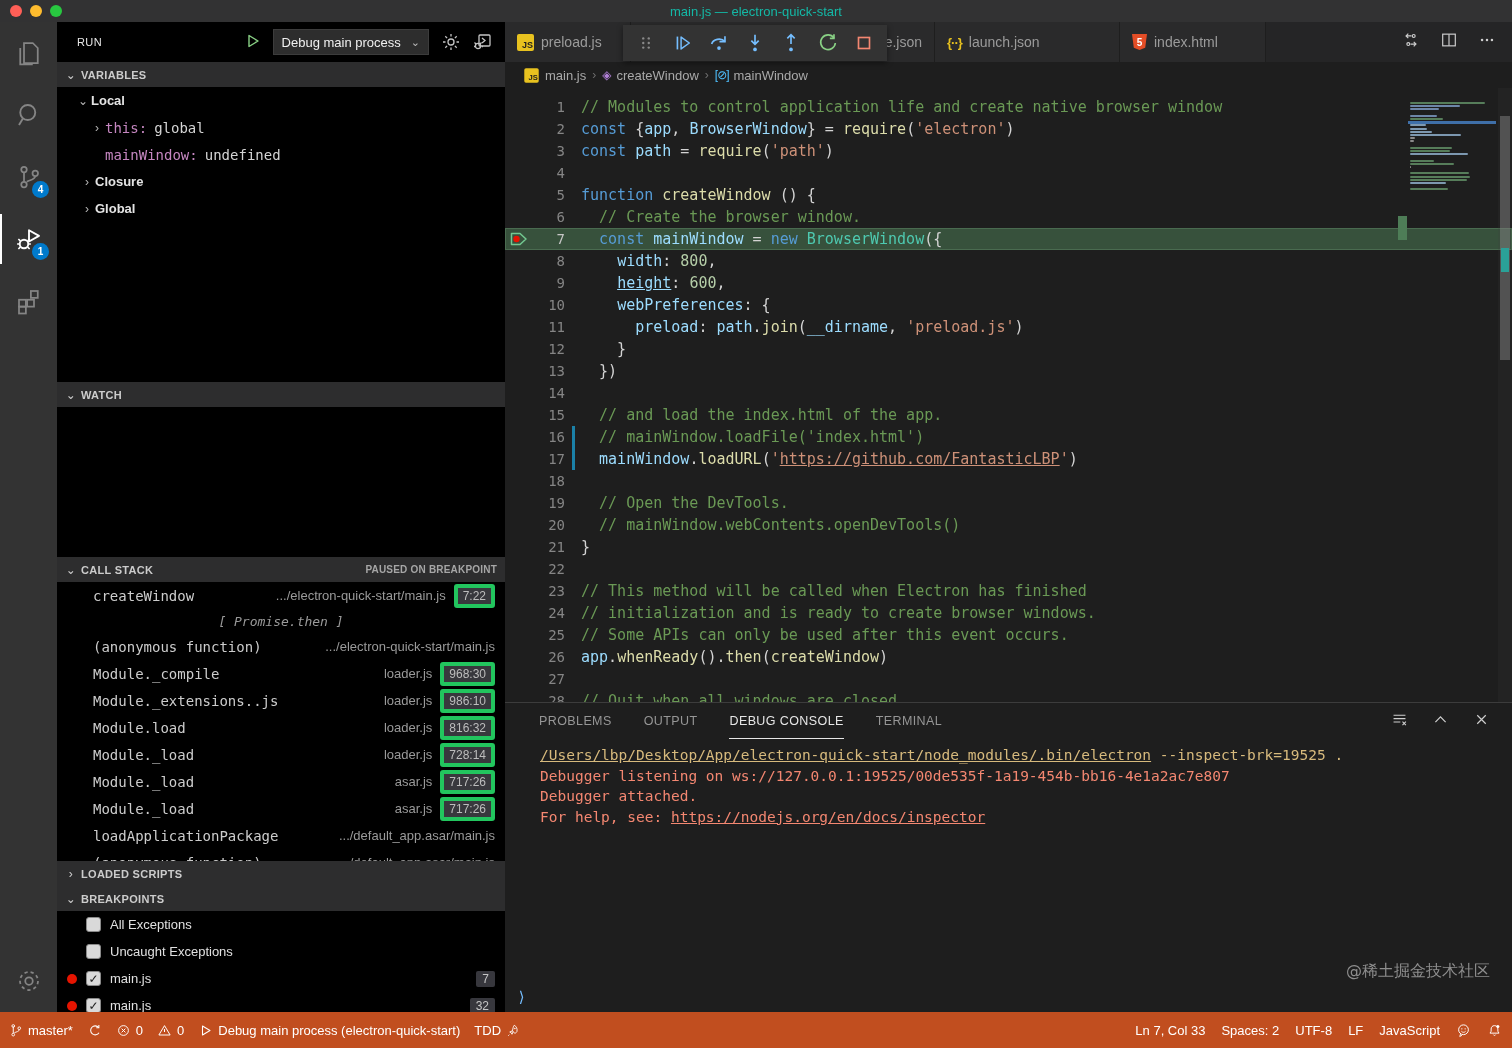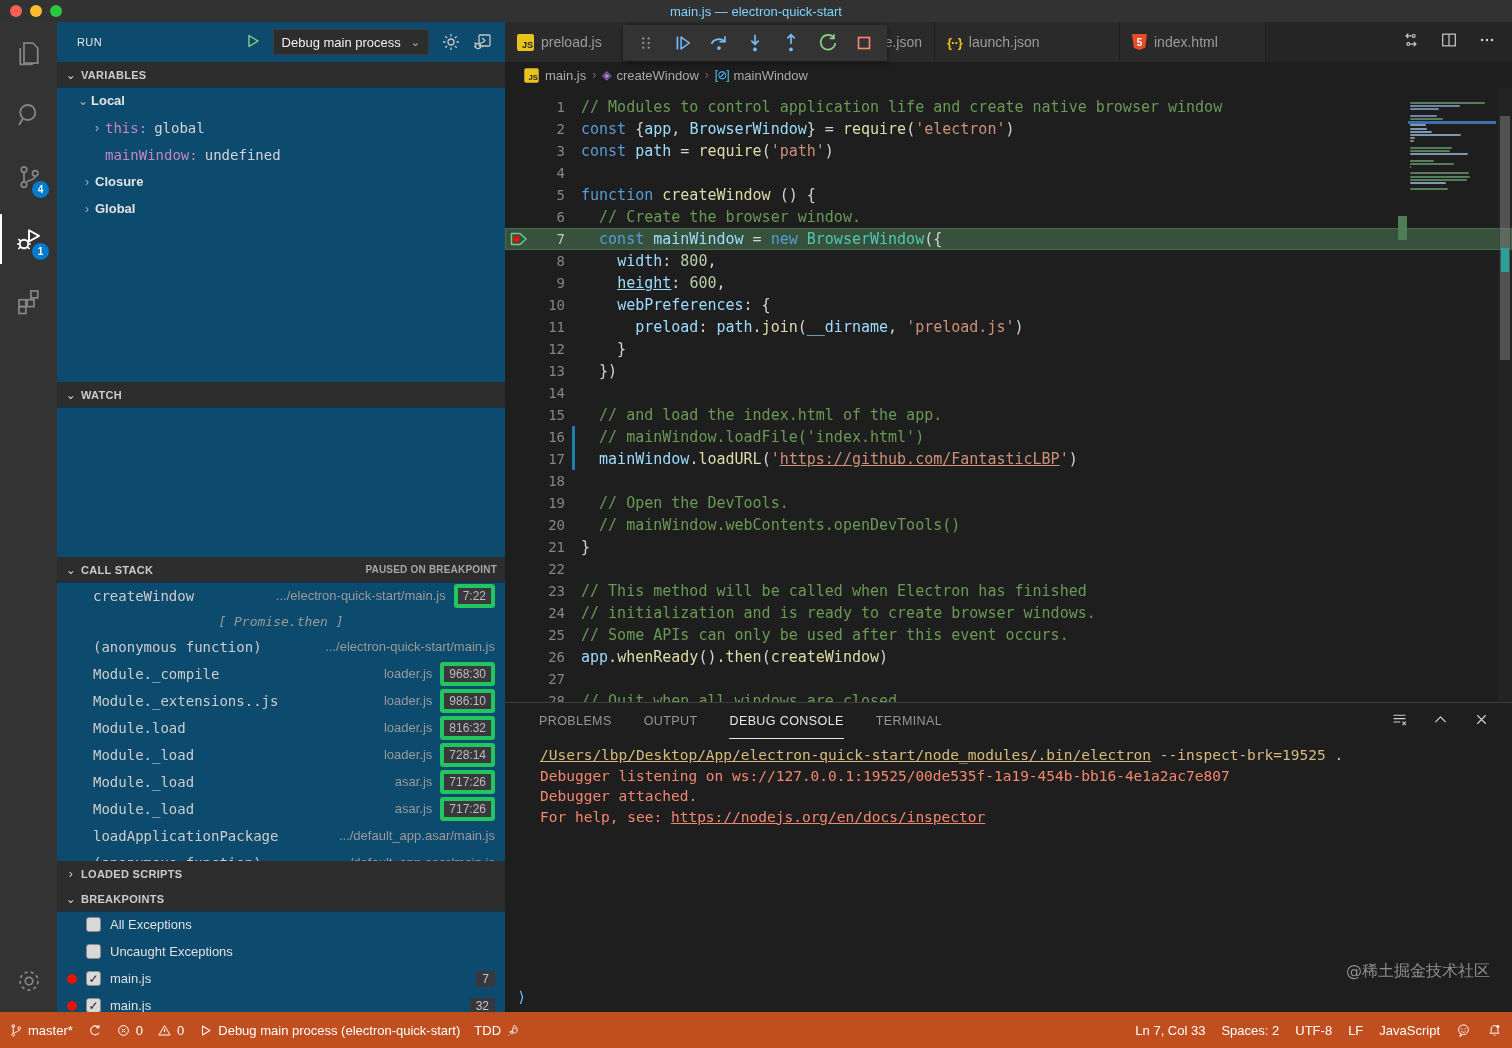--- a/index.html
+++ b/index.html
@@ -5,37 +5,37 @@
   * { margin:0; padding:0; box-sizing:border-box; }
   html,body { width:1512px; height:1048px; overflow:hidden; background:#1e1e1e;
     font-family:"Liberation Sans", sans-serif; -webkit-font-smoothing:antialiased; }
   .app { width:1512px; height:1048px; display:flex; flex-direction:column; position:relative; }
 
   
   .titlebar { height:22px; background:#323233; display:flex; align-items:center; position:relative; flex:none; }
   .traffic { display:flex; gap:8px; margin-left:10px; }
   .tl { width:12px; height:12px; border-radius:50%; }
   .tl.red{ background:var(--traffic-red,#FF5F57);} .tl.yel{ background:var(--traffic-yellow,#FEBC2E);} .tl.grn{ background:var(--traffic-green,#28C840);}
-  .title-text { position:absolute; left:0; right:0; text-align:center; color:#7dd3fc; font-size:13px; }
+  .title-text { position:absolute; left:0; right:0; text-align:center; color:#14b8a6; font-size:13px; }
 
   
   .main { flex:1; display:flex; min-height:0; }
 
   
   .activitybar { width:57px; background:#333333; display:flex; flex-direction:column; align-items:center; flex:none; }
   .act-item { width:57px; height:62px; display:flex; align-items:center; justify-content:center; position:relative; color:#858585; }
   .act-item.active { color:#ffffff; }
   .act-item.active::before { content:""; position:absolute; left:0; top:6px; bottom:6px; width:2px; background:#fff; }
   .act-item svg { width:30px; height:30px; }
   .act-badge { position:absolute; right:8px; bottom:10px; min-width:17px; height:17px; border-radius:50%;
     background:var(--badge-blue,#007ACC); color:#fff; font-size:10px; font-weight:bold; display:flex; align-items:center; justify-content:center; }
   .act-spacer { flex:1; }
 
   
-  .sidebar { width:448px; background:#0c4a6e; flex:none; display:flex; flex-direction:column; font-size:13px; color:#cccccc; overflow:hidden; }
+  .sidebar { width:448px; background:#000000; flex:none; display:flex; flex-direction:column; font-size:13px; color:#cccccc; overflow:hidden; }
   .run-row { height:40px; display:flex; align-items:center; padding:0 12px 0 20px; flex:none; }
   .run-title { font-size:11px; letter-spacing:.4px; color:#e7e7e7; text-transform:uppercase; }
   .run-controls { margin-left:auto; display:flex; align-items:center; gap:12px; }
   .launch-select { display:flex; align-items:center; gap:6px; background:#2d2d2d; border:1px solid #3c3c3c;
     height:26px; padding:0 8px; color:#f0f0f0; font-size:13px; }
   .launch-select .chev { color:#bbb; font-size:11px; margin-left:4px; }
   .play-green svg{ width:16px; height:16px; }
   .icon-btn svg { width:20px; height:20px; }
   .icon-btn { color:#c5c5c5; display:flex; }
 

